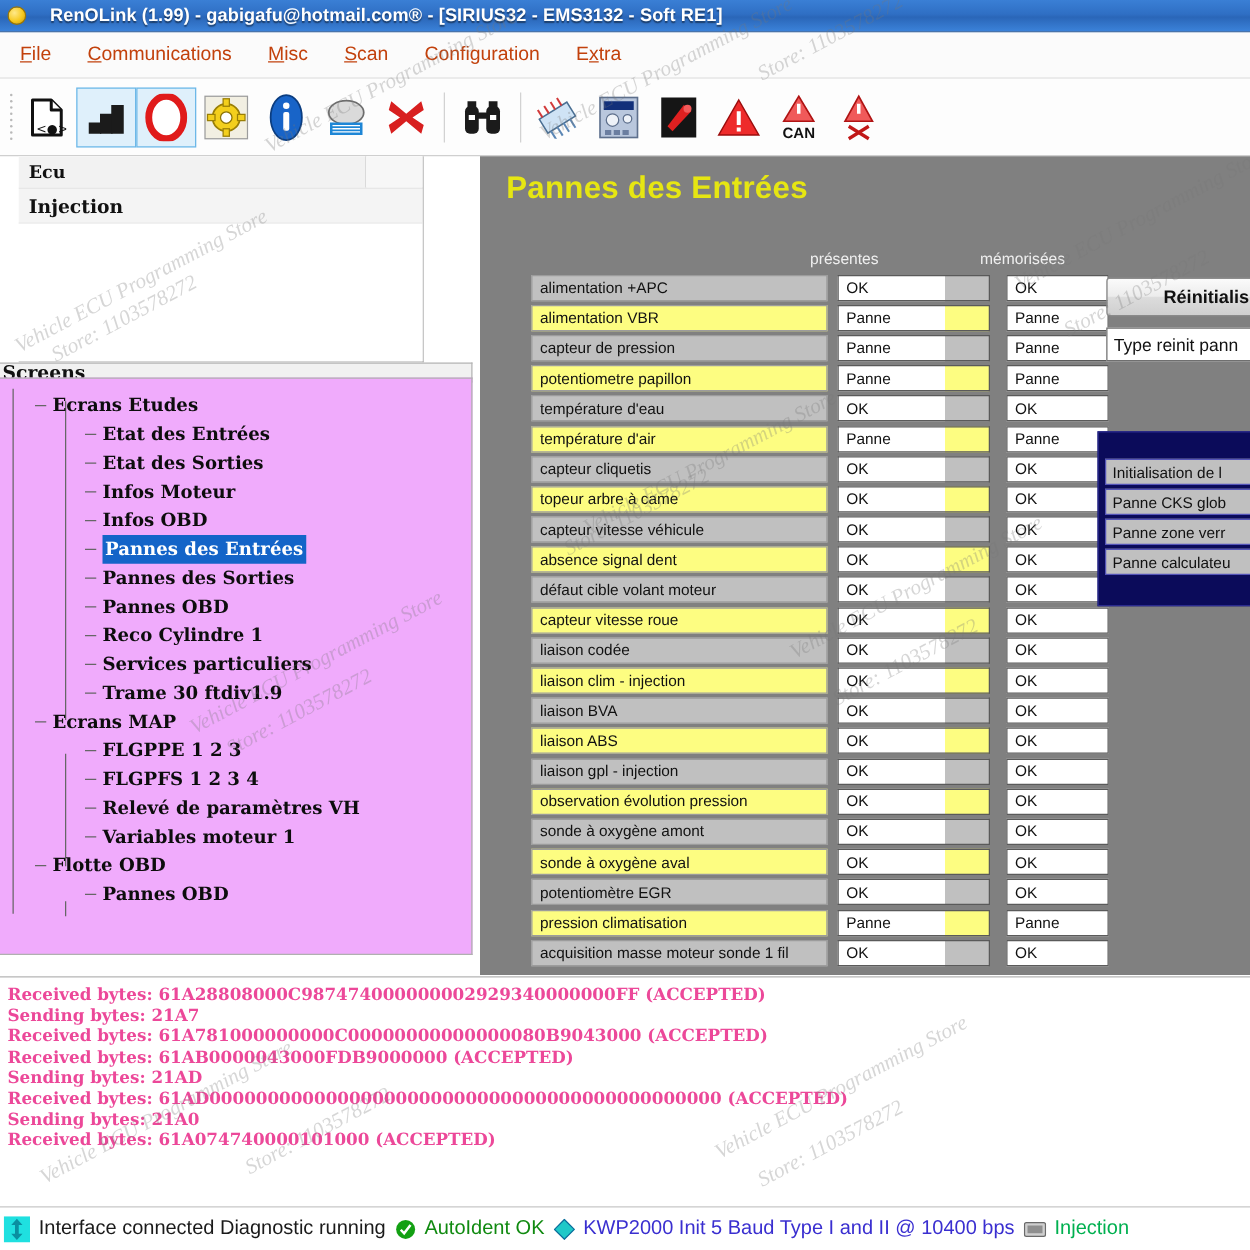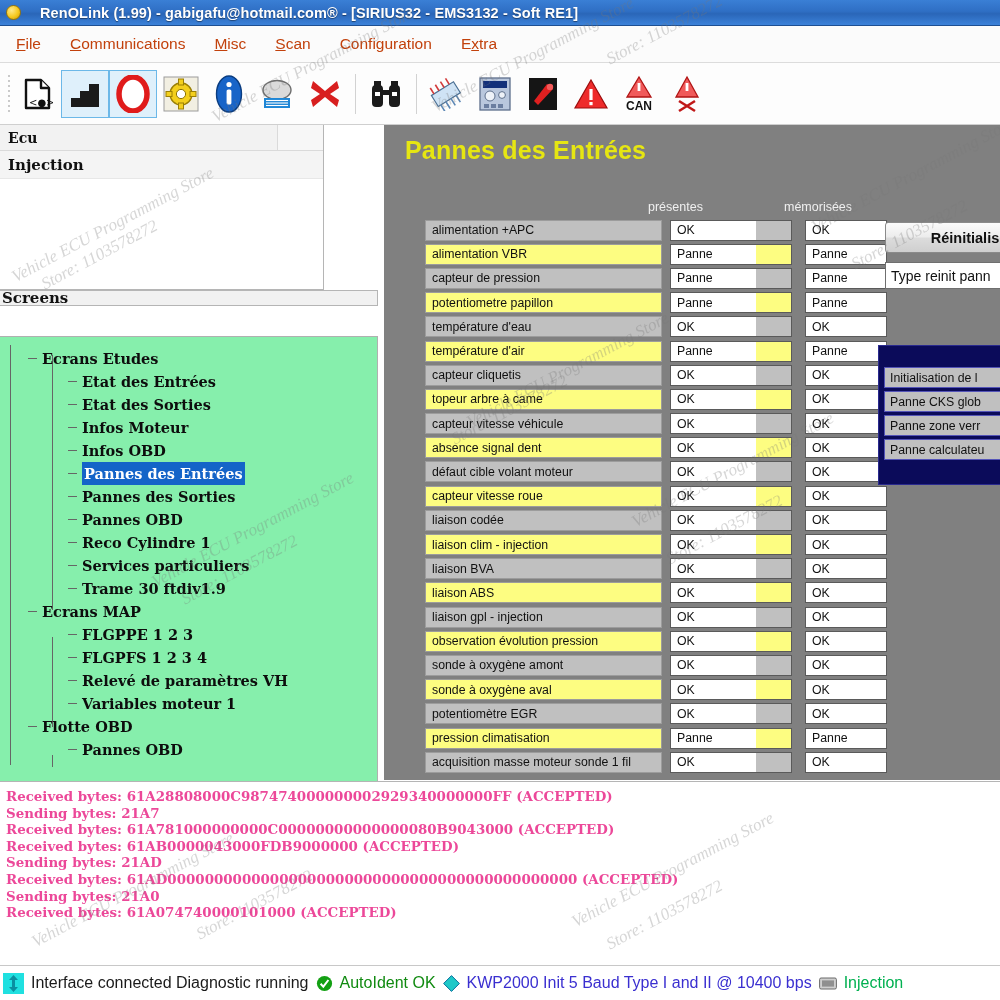--- a/index.html
+++ b/index.html
@@ -52,21 +52,21 @@
   .grip i { width: 2px; height: 2px; background: #b9b9b9; border-radius: 50%; display: block; }
   .tb-btn {
     width: 48px; height: 48px; display: flex; align-items: center; justify-content: center;
     flex: 0 0 auto; position: relative;
   }
   .tb-btn.sel { background: #dff0fb; border: 1px solid #6cb8e8; }
   .tb-sep { width: 1px; height: 40px; background: #d2d2d2; margin: 0 6px; flex: 0 0 auto; }
 
   
   .left-top {
-    position: absolute; left: 0; top: 125px; width: 324px; height: 165px;
+    position: absolute; left: 15px; top: 125px; width: 324px; height: 165px;
     background: #ffffff; border: 1px solid #b5b5b5; border-left: none; border-top: none;
   }
   .lt-headrow { display: flex; height: 26px; border-bottom: 1px solid #dadada; }
   .lt-head-cell {
     flex: 0 0 278px; background: #f2f2f2; display: flex; align-items: center;
     padding-left: 8px; font-family: "DejaVu Serif", serif; font-weight: bold;
     font-size: 14px; color: #111; border-right: 1px solid #dadada;
   }
   .lt-head-rest { flex: 1 1 auto; background: #f7f7f7; }
   .lt-valrow { height: 28px; display: flex; align-items: center; padding-left: 8px;
@@ -75,22 +75,22 @@
   .lt-body { height: 110px; background: #ffffff; }
 
   .screens-bar {
     position: absolute; left: 0; top: 290px; width: 378px; height: 16px;
     background: #f1f1f1; border: 1px solid #b5b5b5; border-left: none;
     display: flex; align-items: center; padding-left: 2px;
     font-family: "DejaVu Serif", serif; font-weight: bold; font-size: 15px; color: #111;
   }
 
   .tree-panel {
-    position: absolute; left: 0; top: 336px; width: 378px; height: 462px;
-    background: #86efac; border: 1px solid #b0b0b0; border-left: none;
+    position: absolute; left: 0; top: 302px; width: 378px; height: 462px;
+    background: #f0abfc; border: 1px solid #b0b0b0; border-left: none;
     padding: 10px 4px 4px 22px; overflow: hidden;
   }
   .tnode {
     font-family: "DejaVu Serif", serif; font-weight: bold;
     font-size: 14.5px; color: #0d0d0d; white-space: nowrap;
     line-height: 23px; height: 23px; position: relative; display: flex; align-items: center;
   }
   .tnode .stub { display: inline-block; width: 9px; height: 1px; background: #666; margin-right: 5px; }
   .tnode.lvl1 { padding-left: 6px; }
   .tnode.lvl2 { padding-left: 46px; }

